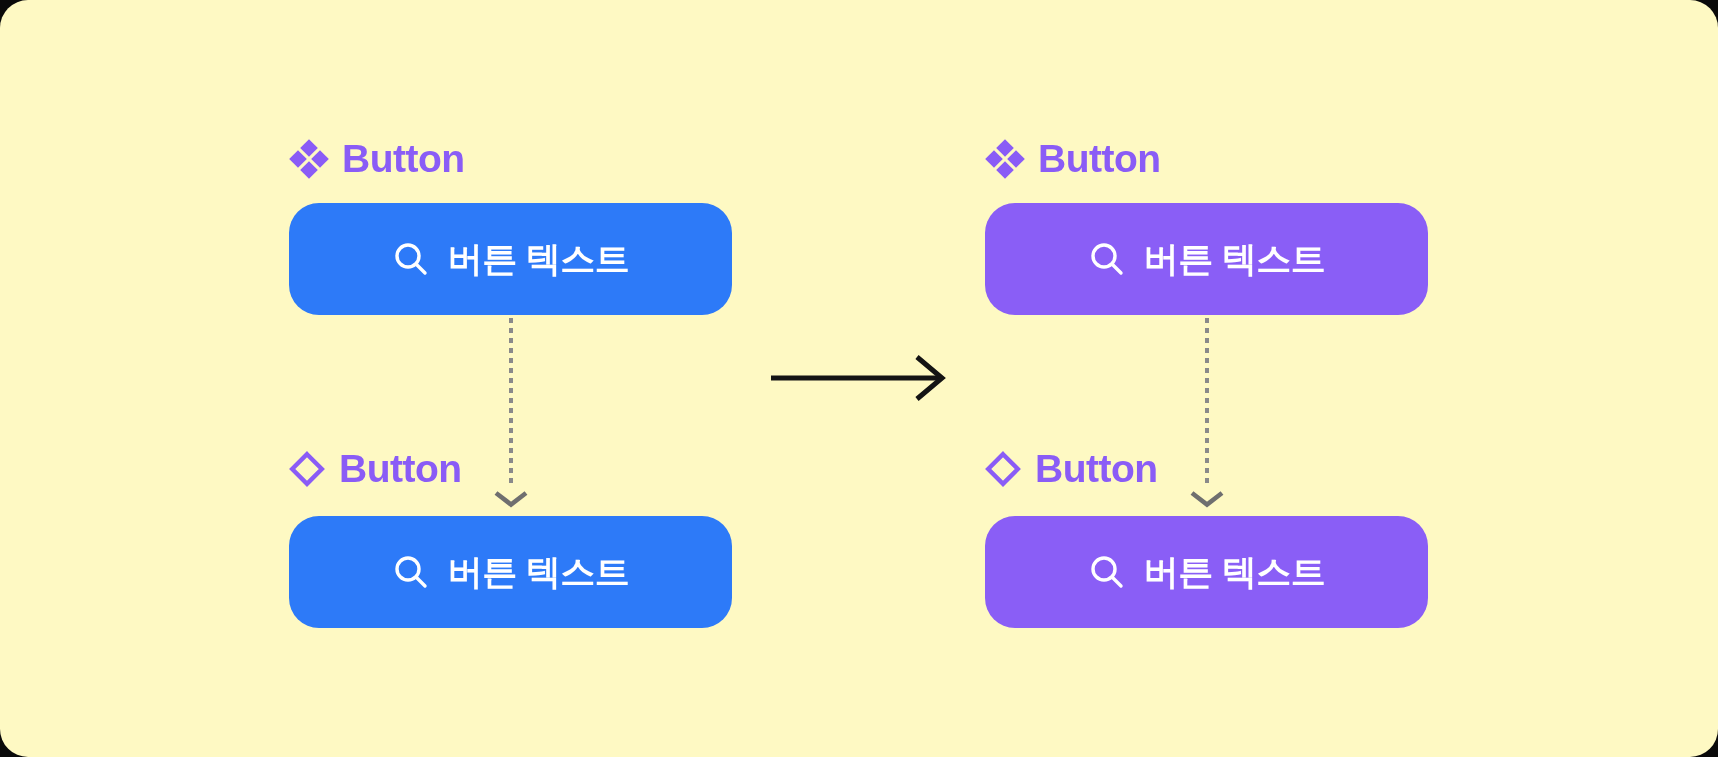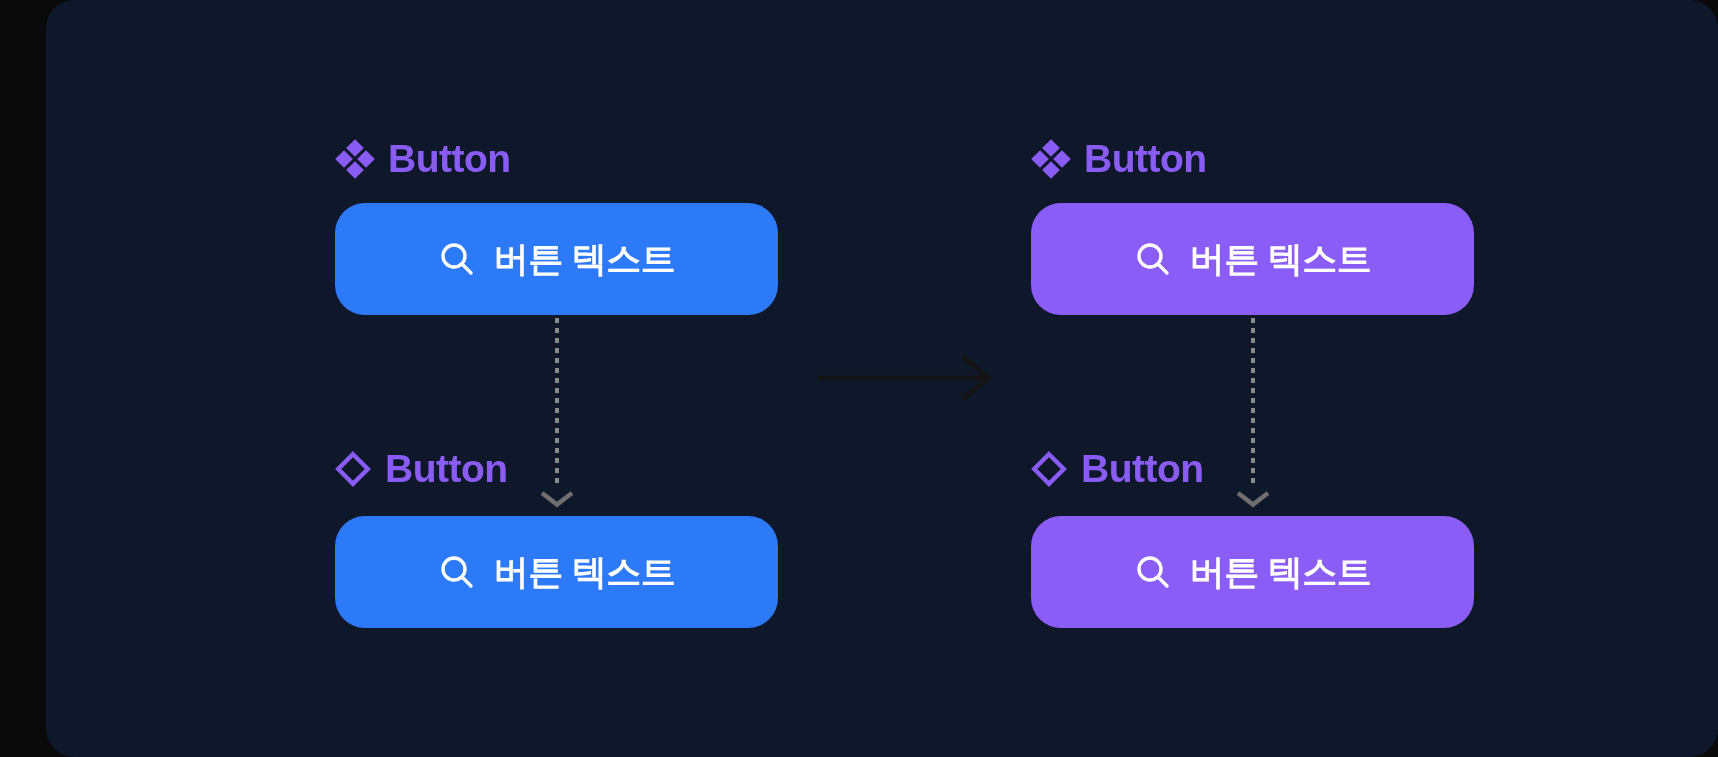--- a/index.html
+++ b/index.html
@@ -45,21 +45,21 @@
     position:absolute;left:16px;top:0;width:4px;height:170px;
     background-image:repeating-linear-gradient(to bottom,currentColor 0 5px,transparent 5px 10px);
   }
   .connector svg{position:absolute;left:0;bottom:0;}
 
   .transform-arrow{position:absolute;left:765px;top:350px;}
 </style>
 </head>
 <body>
 
-<div class="canvas" style="background-color: #0f172a; margin-left: 46px;">
+<div class="canvas" style="background-color: #fef9c3;">
 
   <div class="col col-before">
 
     <div class="layer-label comp-label" style="color: rgb(138, 92, 246);">
       <svg width="40" height="40" viewBox="0 0 40 40" fill="currentColor">
         <path d="M20 0.2 L28.8 9 L20 17.8 L11.2 9 Z"></path>
         <path d="M9 11.2 L17.8 20 L9 28.8 L0.2 20 Z"></path>
         <path d="M31 11.2 L39.8 20 L31 28.8 L22.2 20 Z"></path>
         <path d="M20 22.2 L28.8 31 L20 39.8 L11.2 31 Z"></path>
       </svg>

